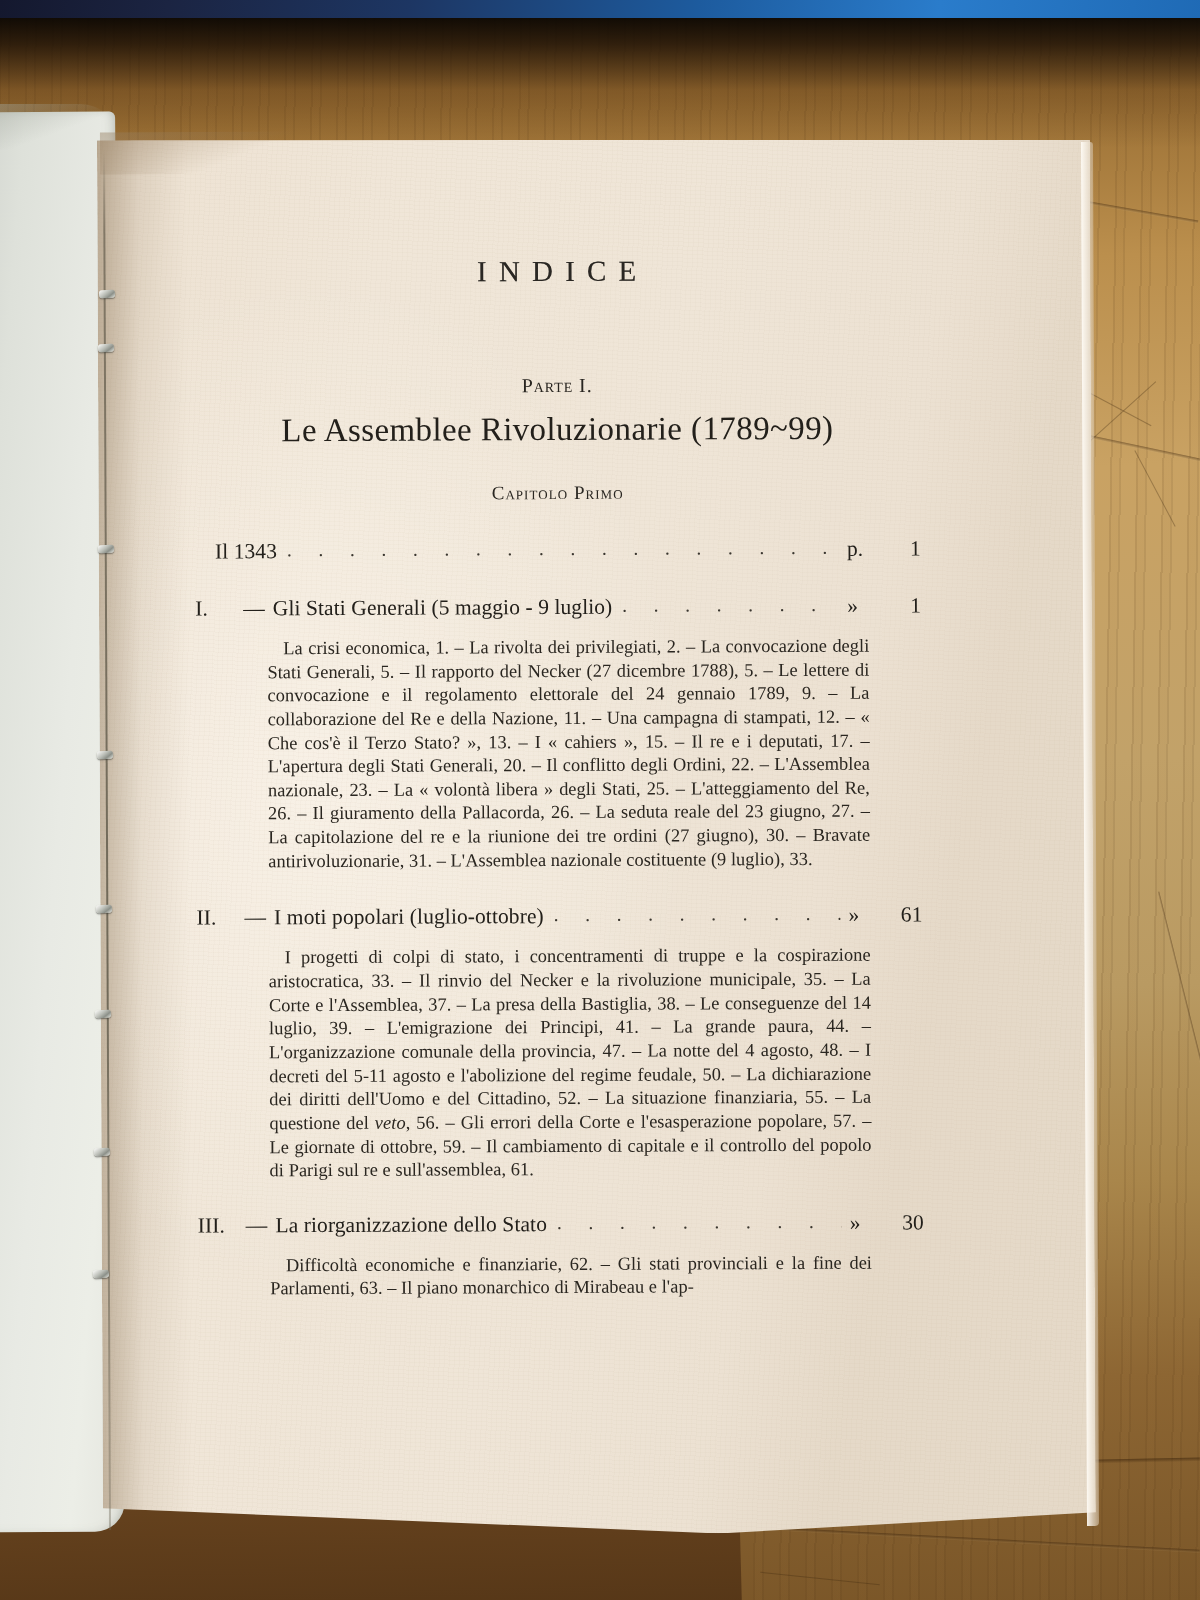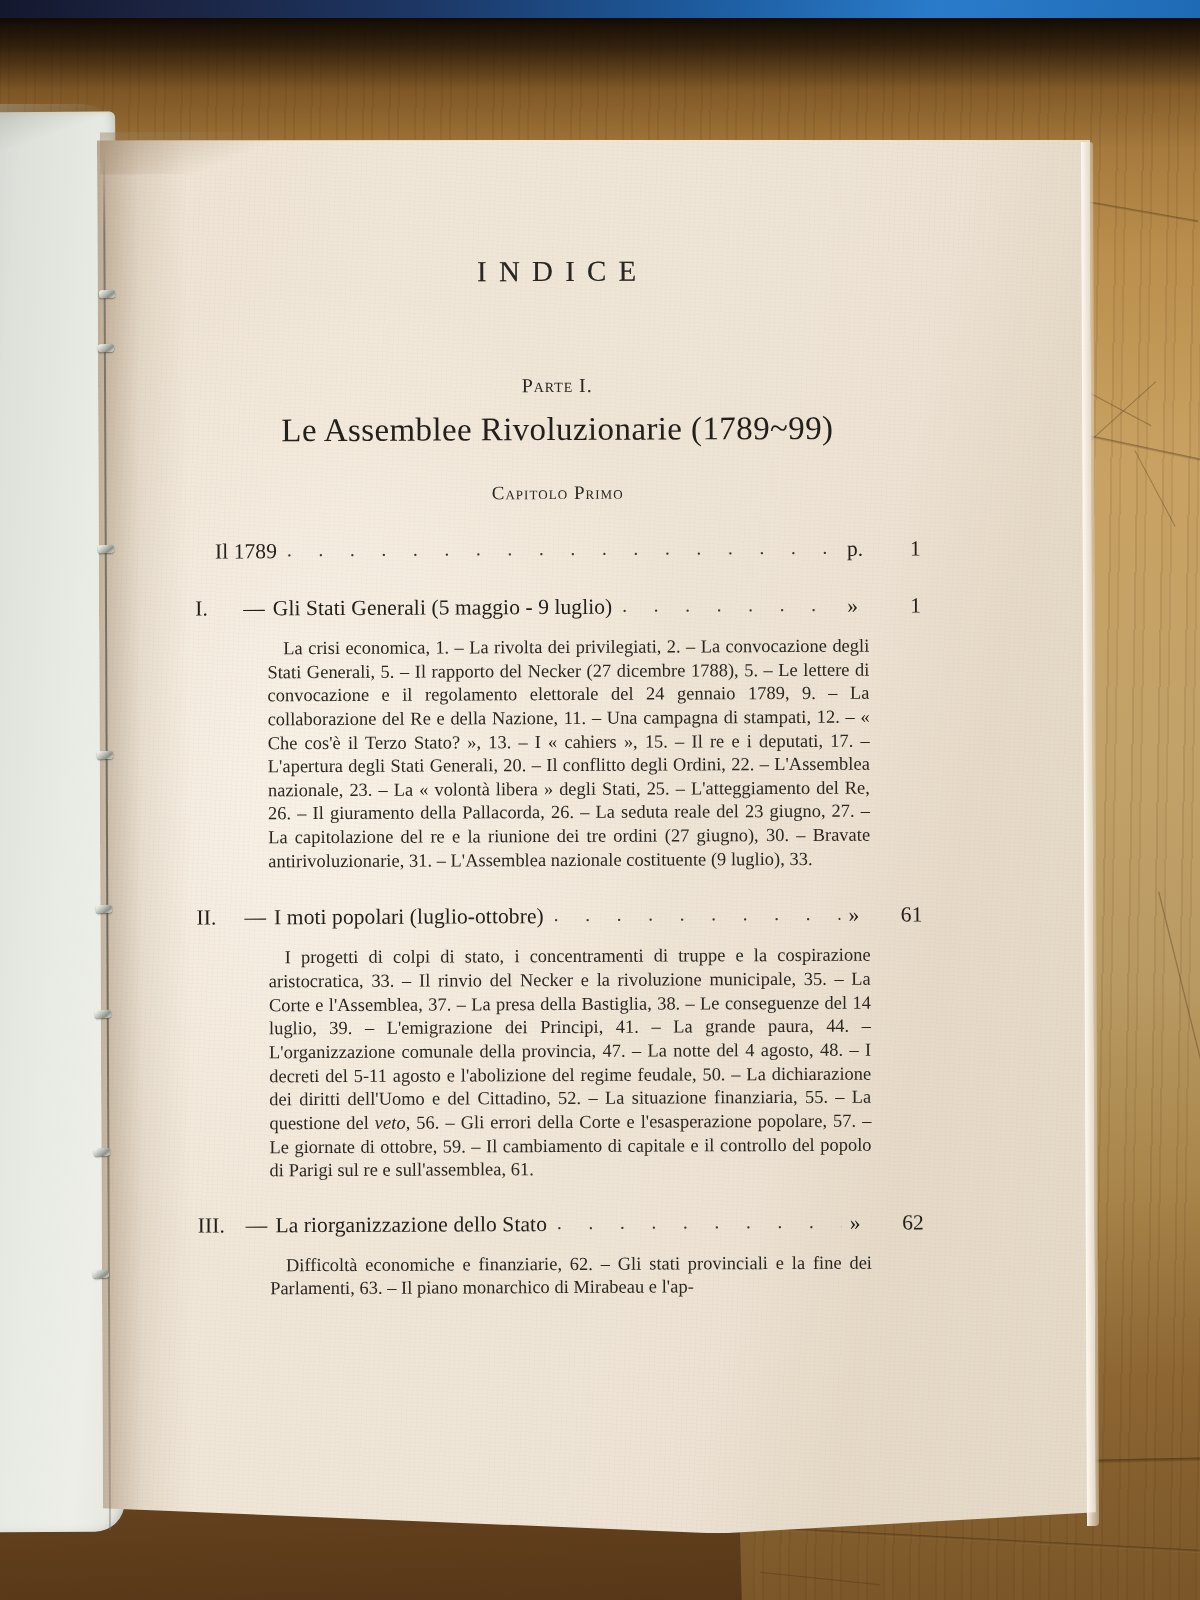--- a/index.html
+++ b/index.html
@@ -212,21 +212,21 @@
 
     <div class="indice-title">INDICE</div>
 
     <div class="parte">Parte I.</div>
     <div class="part-title">Le Assemblee Rivoluzionarie (1789~99)</div>
     <div class="capitolo">Capitolo Primo</div>
 
     <div class="toc">
 
       <div class="entry-line first sp-a">
-        <span class="entry-label">Il 1789</span>
+        <span class="entry-label">Il 1343</span>
         <span class="leader">. . . . . . . . . . . . . . . . . .</span>
         <span class="pref">p.</span>
         <span class="pg">1</span>
       </div>
 
       <div class="entry-line numbered sp-b">
         <span class="entry-num">I.</span>
         <span class="entry-dash">—</span>
         <span class="entry-label">Gli Stati Generali (5 maggio - 9 luglio)</span>
         <span class="leader">. . . . . . . .</span>
@@ -244,20 +244,20 @@
         <span class="pg">61</span>
       </div>
       <div class="desc"><span>I progetti di colpi di stato, i concentramenti di truppe e la cospirazione aristocratica, 33. – Il rinvio del Necker e la rivoluzione municipale, 35. – La Corte e l'Assemblea, 37. – La presa della Bastiglia, 38. – Le conseguenze del 14 luglio, 39. – L'emigrazione dei Principi, 41. – La grande paura, 44. – L'organizzazione comunale della provincia, 47. – La notte del 4 agosto, 48. – I decreti del 5-11 agosto e l'abolizione del regime feudale, 50. – La dichiarazione dei diritti dell'Uomo e del Cittadino, 52. – La situazione finanziaria, 55. – La questione del </span><em>veto</em><span>, 56. – Gli errori della Corte e l'esasperazione popolare, 57. – Le giornate di ottobre, 59. – Il cambiamento di capitale e il controllo del popolo di Parigi sul re e sull'assemblea, 61.</span></div>
 
       <div class="entry-line numbered sp-c">
         <span class="entry-num">III.</span>
         <span class="entry-dash">—</span>
         <span class="entry-label">La riorganizzazione dello Stato</span>
         <span class="leader">. . . . . . . . . .</span>
         <span class="pref">»</span>
-        <span class="pg">62</span>
+        <span class="pg">30</span>
       </div>
       <div class="desc">Difficoltà economiche e finanziarie, 62. – Gli stati provinciali e la fine dei Parlamenti, 63. – Il piano monarchico di Mirabeau e l'ap-</div>
 
     </div>
   </div>
 
 </div>
 
 </body></html>

